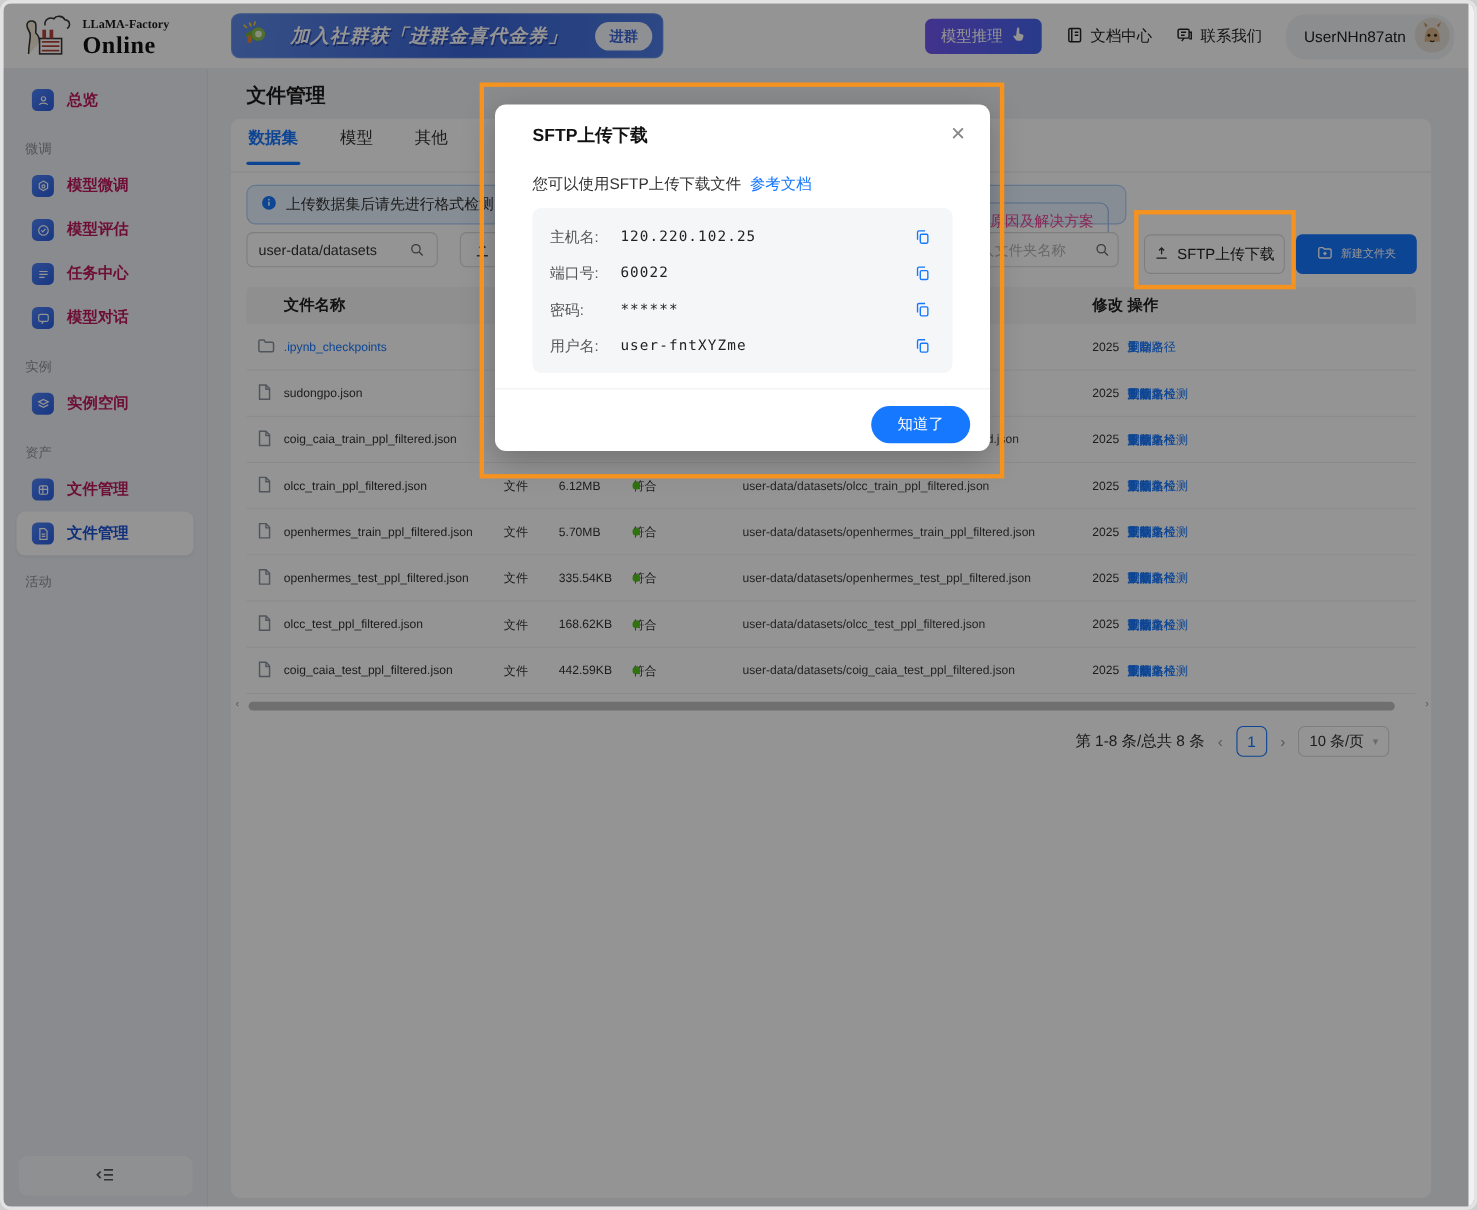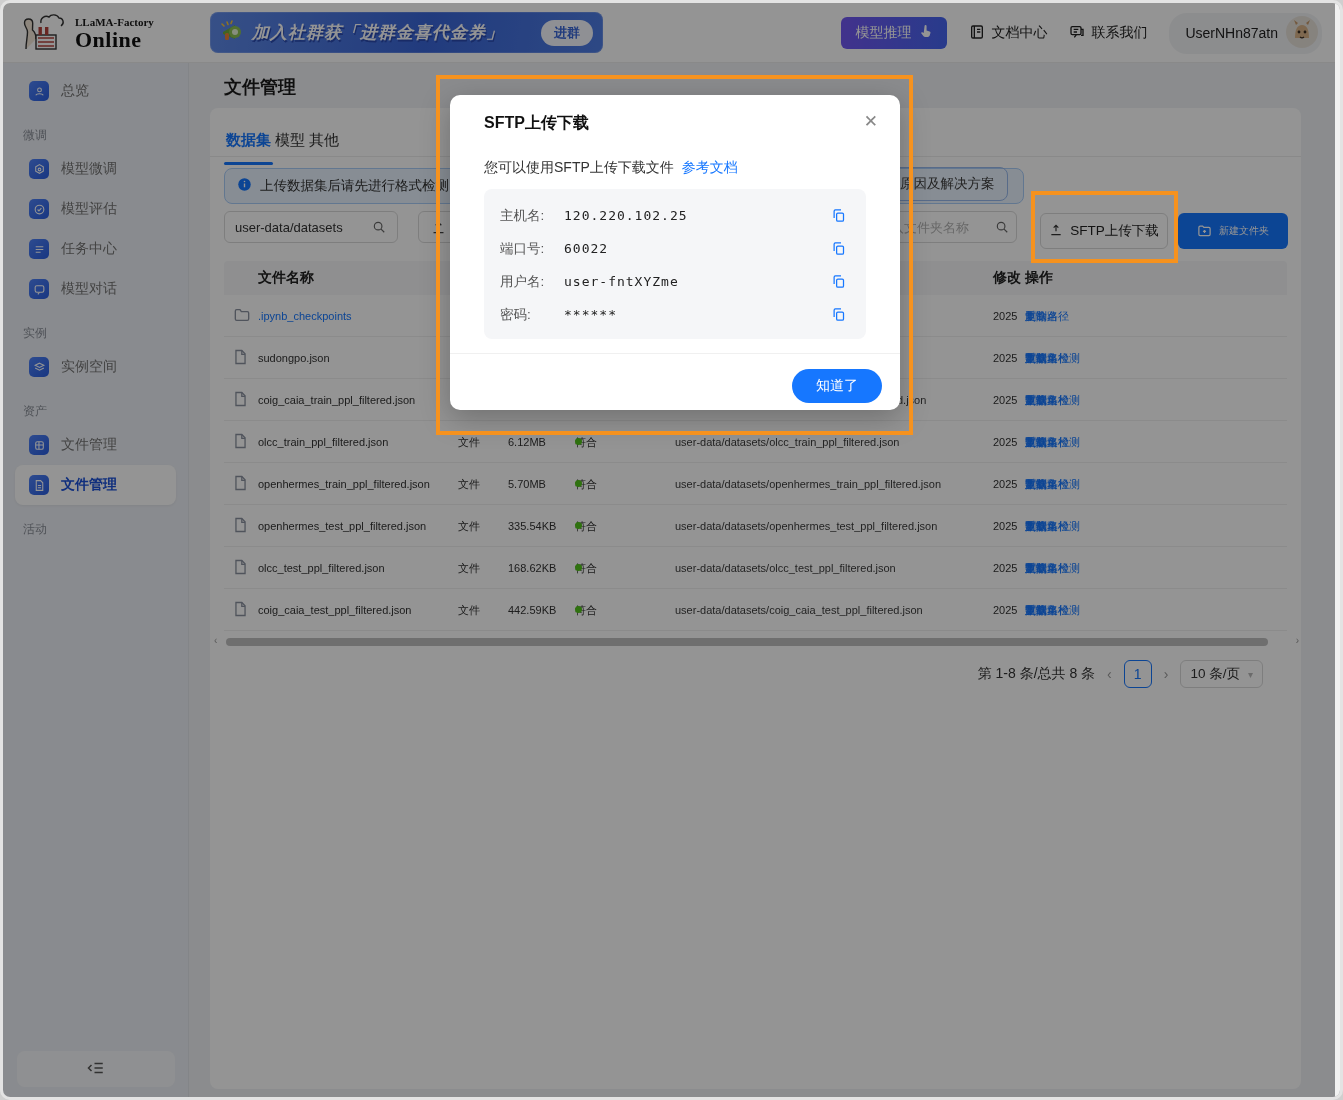--- a/index.html
+++ b/index.html
@@ -6,48 +6,48 @@
   body { width:1343px; height:1100px; background:#cfcfcf; font-family:"Liberation Sans", sans-serif; }
   .frame { position:relative; width:1343px; height:1100px; background:#f0f2f5; border:3px solid #e3e3e3; border-radius:10px; overflow:hidden; }
 
   
   .header { position:absolute; left:0; top:0; width:100%; height:60px; background:#ffffff; border-bottom:1px solid #ececec; z-index:5; }
   .brand { position:absolute; left:16px; top:8px; display:flex; align-items:center; gap:6px; }
   .brand-text { line-height:1.05; }
   .brand-top { font-size:11px; font-weight:bold; color:#1a1a1a; font-family:"Liberation Serif", serif; }
   .brand-bottom { font-size:22px; font-weight:bold; color:#111; font-family:"Liberation Serif", serif; letter-spacing:.5px; }
   .promo { position:absolute; left:207px; top:9px; width:393px; height:41px; border-radius:8px;
-           background:linear-gradient(100deg,#5f8ae8,#3a66d8 55%,#4f7de4); display:flex; align-items:center; padding:0 10px; gap:8px; box-shadow:inset 0 0 0 1px rgba(255,255,255,.15); }
+           background:linear-gradient(100deg,#5f8ae8,#3a66d8 55%,#4f7de4); display:flex; align-items:center; padding:0 10px; gap:20px; box-shadow:inset 0 0 0 1px rgba(255,255,255,.15); }
   .promo-text { color:#fff; font-weight:bold; font-style:italic; font-size:17px; letter-spacing:1px; text-shadow:1px 2px 0 #2b4bb0; white-space:nowrap; }
   .promo-btn { margin-left:auto; background:#f6f9ff; color:#3a66d8; font-size:13px; font-weight:bold; border:none; border-radius:13px; padding:4px 13px; cursor:pointer; }
   .hdr-right { position:absolute; right:18px; top:0; height:60px; display:flex; align-items:center; gap:22px; }
   .infer-btn { display:flex; align-items:center; gap:7px; background:linear-gradient(95deg,#7257f2,#4566f0); color:#fff; font-size:14px; border:none; border-radius:6px; padding:7px 14px; cursor:pointer; }
   .hdr-link { display:flex; align-items:center; gap:6px; font-size:14px; color:#222; cursor:pointer; }
   .user-pill { display:flex; align-items:center; gap:8px; background:#f2f3f5; border-radius:18px; padding:3px 4px 3px 16px; font-size:14px; color:#222; cursor:pointer; }
 
   
   .sidebar { position:absolute; left:0; top:60px; width:186px; height:1040px; background:#edf0f6; border-right:1px solid #e2e5ea; padding-top:8px; z-index:4; }
   .side-section-label { margin:14px 0 4px 20px; font-size:12px; color:#8a8f99; height:20px; line-height:20px; }
-  .side-item { display:flex; align-items:center; gap:12px; height:40px; margin:0 12px; padding-left:14px; border-radius:8px; font-size:14px; color:#737373; cursor:pointer; }
+  .side-item { display:flex; align-items:center; gap:12px; height:40px; margin:0 12px; padding-left:14px; border-radius:8px; font-size:14px; color:#be185d; cursor:pointer;font-weight:bold; }
   .side-item.active { background:#ffffff; color:#1c51d8; font-weight:bold; box-shadow:0 1px 3px rgba(0,0,0,.06); }
   .side-ico { width:20px; height:20px; border-radius:5px; background:linear-gradient(135deg,#4f82f7,#2b5fe0); display:flex; align-items:center; justify-content:center; flex:0 0 20px; }
   .collapse-btn { position:absolute; left:14px; bottom:16px; width:158px; height:36px; background:rgba(255,255,255,.55); border:none; border-radius:8px; cursor:pointer; display:flex; align-items:center; justify-content:center; }
 
   
   .main-bg { position:absolute; left:186px; top:60px; right:0; bottom:0; background:#f0f2f5; }
   .page-title { position:absolute; left:221px; top:72px; font-size:18px; font-weight:bold; color:#1a1a1a; z-index:5; }
   .card { position:absolute; left:207px; top:105px; width:1091px; height:981px; background:#fff; border-radius:8px; z-index:5; }
-  .tabs { position:absolute; left:14px; top:15px; height:40px; display:flex; }
+  .tabs { position:absolute; left:14px; top:0; height:40px; display:flex; gap:34px; }
   .tab { font-size:15px; color:#333; padding:8px 2px; cursor:pointer; position:relative; }
   .tab.active { color:#1677ff; font-weight:bold; }
   .tab.active::after { content:""; position:absolute; left:0; right:0; bottom:-2px; height:3px; background:#1677ff; border-radius:2px; }
   .tabs-divider { position:absolute; left:0; top:48px; width:100%; height:1px; background:#ececec; }
 
   .notice { position:absolute; left:14px; top:60px; width:800px; height:36px; background:#e8f3ff; border:1px solid #a9cdf8; border-radius:8px; display:flex; align-items:center; gap:8px; padding:0 12px; font-size:13.5px; color:#333; overflow:hidden; }
-  .notice-action { position:absolute; left:677px; top:59px; height:34px; border:1px solid #98b9ec; border-radius:8px; background:transparent; color:#404040; font-size:13.5px; padding:0 12px; cursor:pointer; }
+  .notice-action { position:absolute; left:677px; top:76px; height:34px; border:1px solid #98b9ec; border-radius:8px; background:transparent; color:#ec4899; font-size:13.5px; padding:0 12px; cursor:pointer; }
 
   .ctl-input { position:absolute; height:32px; border:1px solid #d9d9d9; border-radius:6px; background:#fff; font-size:13px; color:#333; padding:0 28px 0 10px; font-family:"Liberation Sans", sans-serif; }
   .ctl-input::placeholder { color:#b3b3b3; }
   .mag { position:absolute; top:112px; }
   .icon-btn { position:absolute; left:208px; top:103px; width:40px; height:32px; border:1px solid #d9d9d9; border-radius:6px; background:#fff; cursor:pointer; display:flex; align-items:center; justify-content:center; }
   .sftp-btn { position:absolute; left:830px; top:105px; width:128px; height:36px; border:1px solid #d9d9d9; border-radius:6px; background:#fff; font-size:13.5px; color:#222; cursor:pointer; display:flex; align-items:center; justify-content:center; gap:7px; }
   .newfolder-btn { position:absolute; left:968px; top:105px; width:110px; height:36px; border:none; border-radius:6px; background:#1677ff; color:#fff; font-size:10px; cursor:pointer; display:flex; align-items:center; justify-content:center; gap:7px; }
 
   
   .tbl { position:absolute; left:14px; top:153px; width:1063px; }
@@ -514,39 +514,39 @@
           <span class="cred-label">端口号:</span>
           <span class="cred-value">60022</span>
           <button class="cred-copy">
             <svg width="15" height="15" viewBox="0 0 24 24" fill="none" stroke="#1677ff" stroke-width="2">
               <rect x="9" y="8" width="11" height="13" rx="2"></rect>
               <path d="M5 16V5a2 2 0 0 1 2-2h9"></path>
             </svg>
           </button>
         </div>
         <div class="cred-row">
+          <span class="cred-label">密码:</span>
+          <span class="cred-value">******</span>
+          <button class="cred-copy">
+            <svg width="15" height="15" viewBox="0 0 24 24" fill="none" stroke="#1677ff" stroke-width="2">
+              <rect x="9" y="8" width="11" height="13" rx="2"></rect>
+              <path d="M5 16V5a2 2 0 0 1 2-2h9"></path>
+            </svg>
+          </button>
+        </div>
+        <div class="cred-row">
           <span class="cred-label">用户名:</span>
           <span class="cred-value">user-fntXYZme</span>
           <button class="cred-copy">
             <svg width="15" height="15" viewBox="0 0 24 24" fill="none" stroke="#1677ff" stroke-width="2">
               <rect x="9" y="8" width="11" height="13" rx="2"></rect>
               <path d="M5 16V5a2 2 0 0 1 2-2h9"></path>
             </svg>
           </button>
         </div>
-        <div class="cred-row">
-          <span class="cred-label">密码:</span>
-          <span class="cred-value">******</span>
-          <button class="cred-copy">
-            <svg width="15" height="15" viewBox="0 0 24 24" fill="none" stroke="#1677ff" stroke-width="2">
-              <rect x="9" y="8" width="11" height="13" rx="2"></rect>
-              <path d="M5 16V5a2 2 0 0 1 2-2h9"></path>
-            </svg>
-          </button>
-        </div>
       </div>
     <div class="modal-divider"></div>
     <button class="ok-btn">知道了</button>
   </div>
 
   <div class="anno anno-a"></div>
   <div class="anno anno-b"></div>
 </div>
 
 </body></html>

